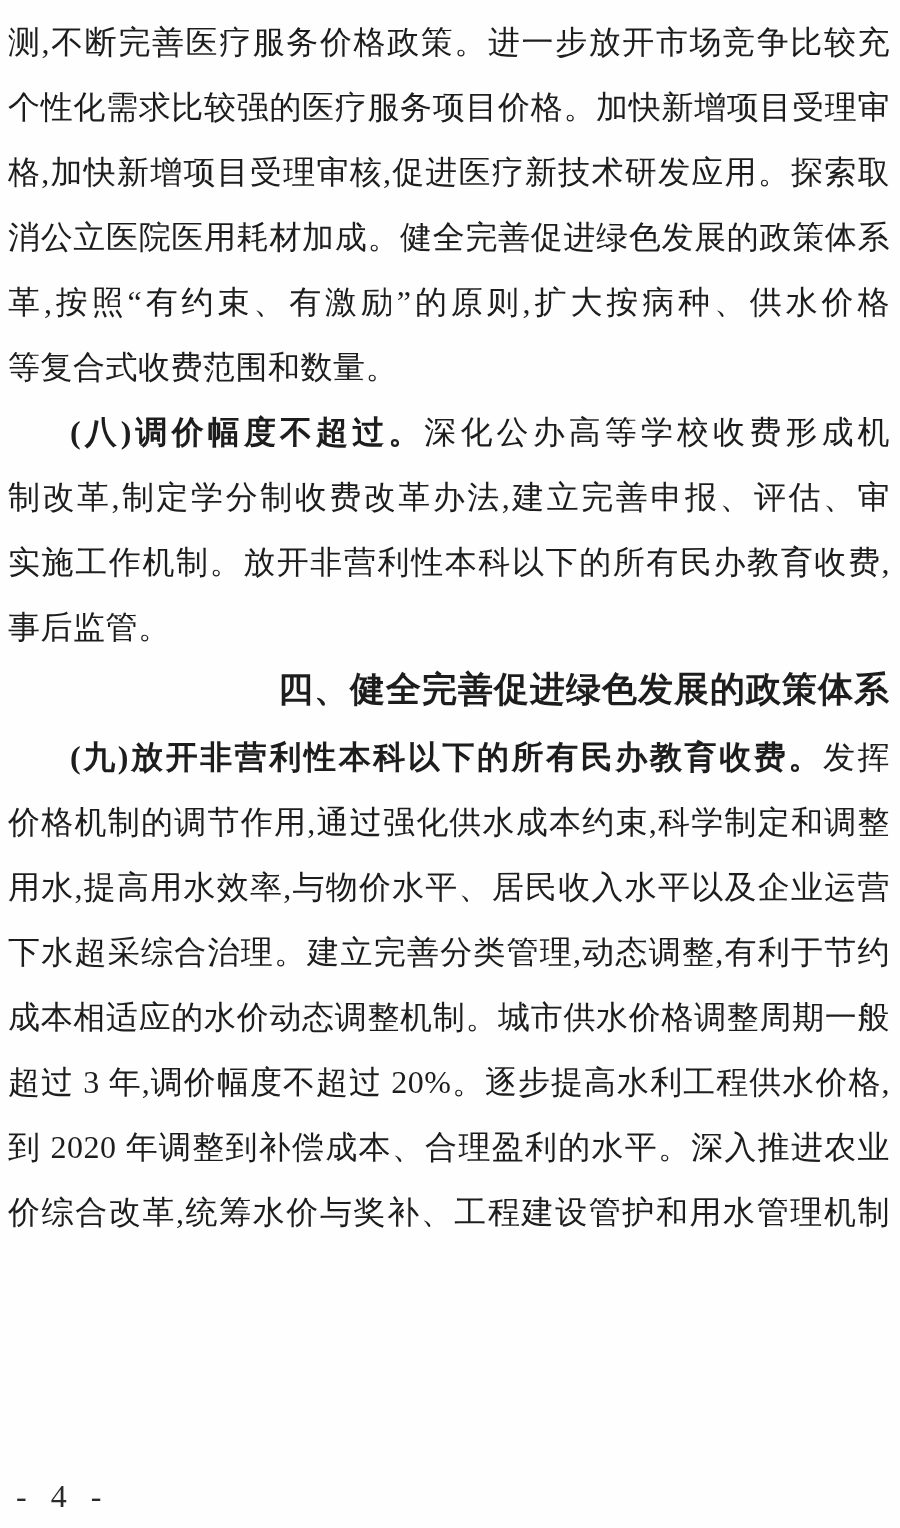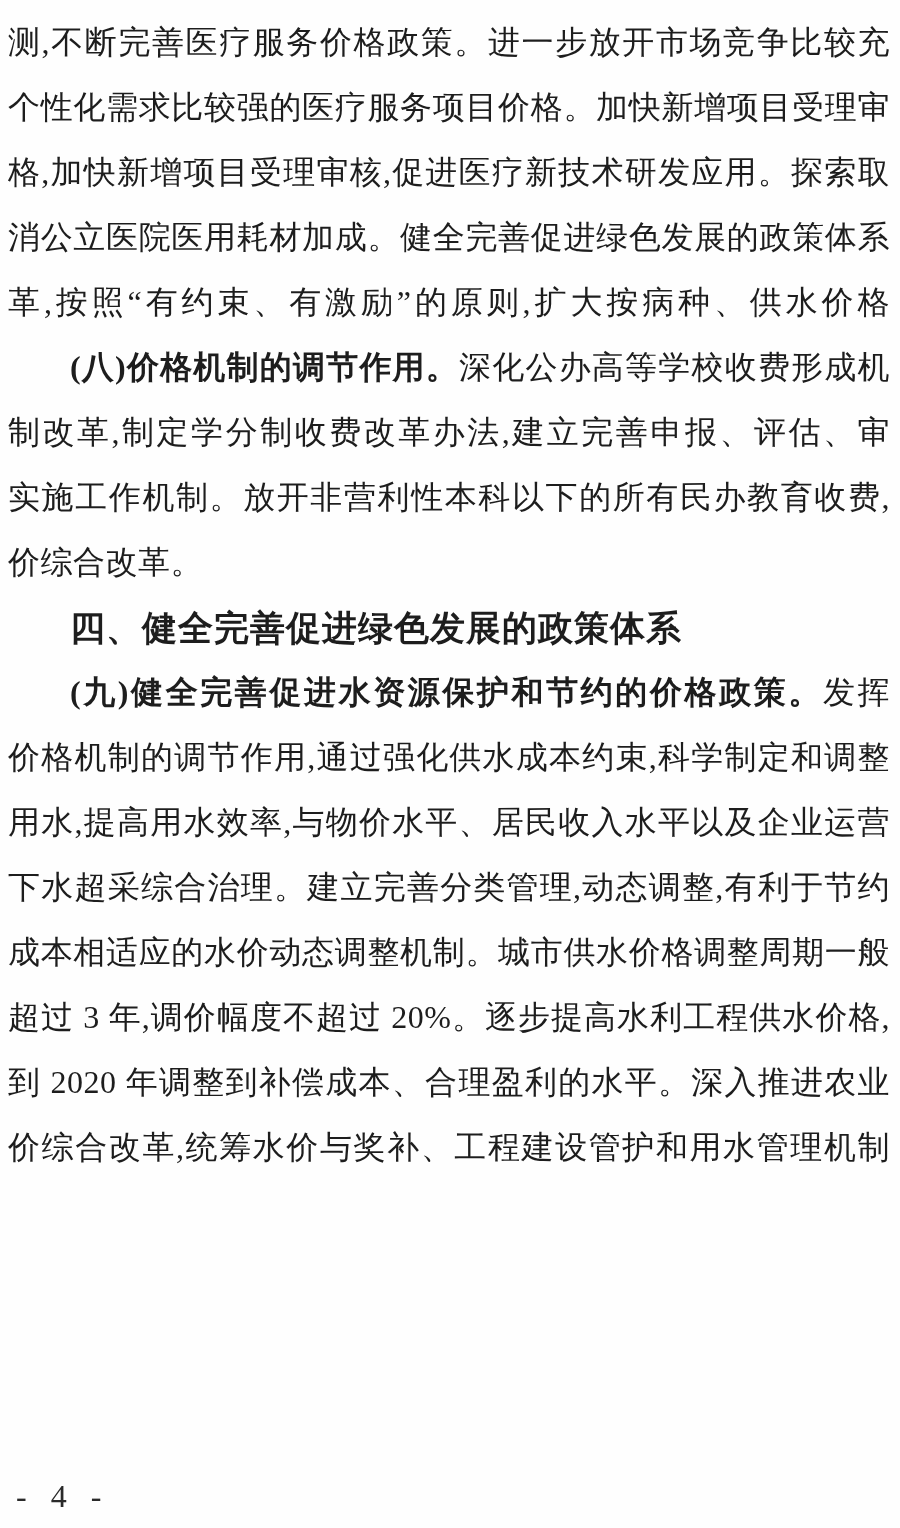--- a/index.html
+++ b/index.html
@@ -36,25 +36,25 @@
     text-align-last: justify;
     text-justify: inter-character;
   }
   .line.indent {
     padding-left: 62px;
   }
   .bold-seg {
     font-weight: bold;
   }
   .line.heading {
-    font-family: Liberation Sans, sans-serif;
+    font-family: Liberation Mono, monospace;
     font-weight: bold;
     font-size: 35px;
     letter-spacing: 1px;
-    text-align: left;
+    text-align: right;
   }
   .page-footer {
     position: absolute;
     left: 16px;
     top: 1478px;
     font-size: 32px;
     letter-spacing: 8px;
     font-family: "Liberation Serif", "DejaVu Serif", serif;
     color: #2a2a2a;
   }
@@ -63,32 +63,33 @@
 <body>
 
 <div class="page">
   <div class="text-block">
 
     <div class="line j">测,不断完善医疗服务价格政策。进一步放开市场竞争比较充分、</div>
     <div class="line j">个性化需求比较强的医疗服务项目价格。加快新增项目受理审核</div>
     <div class="line j">格,加快新增项目受理审核,促进医疗新技术研发应用。探索取</div>
     <div class="line j">消公立医院医用耗材加成。健全完善促进绿色发展的政策体系</div>
     <div class="line j">革,按照“有约束、有激励”的原则,扩大按病种、供水价格</div>
+    <div class="line">等复合式收费范围和数量。</div>
 
     <div class="line j indent">
-      <span class="bold-seg">(八)价格机制的调节作用。</span><span>深化公办高等学校收费形成机</span>
+      <span class="bold-seg">(八)调价幅度不超过。</span><span>深化公办高等学校收费形成机</span>
     </div>
     <div class="line j">制改革,制定学分制收费改革办法,建立完善申报、评估、审核、</div>
     <div class="line j">实施工作机制。放开非营利性本科以下的所有民办教育收费,进</div>
-    <div class="line">价综合改革。</div>
+    <div class="line">事后监管。</div>
 
     <div class="line heading indent">四、健全完善促进绿色发展的政策体系</div>
 
     <div class="line j indent">
-      <span class="bold-seg">(九)健全完善促进水资源保护和节约的价格政策。</span><span>发挥</span>
+      <span class="bold-seg">(九)放开非营利性本科以下的所有民办教育收费。</span><span>发挥</span>
     </div>
     <div class="line j">价格机制的调节作用,通过强化供水成本约束,科学制定和调整</div>
     <div class="line j">用水,提高用水效率,与物价水平、居民收入水平以及企业运营</div>
     <div class="line j">下水超采综合治理。建立完善分类管理,动态调整,有利于节约</div>
     <div class="line j">成本相适应的水价动态调整机制。城市供水价格调整周期一般不</div>
     <div class="line j">超过 3 年,调价幅度不超过 20%。逐步提高水利工程供水价格,</div>
     <div class="line j">到 2020 年调整到补偿成本、合理盈利的水平。深入推进农业水</div>
     <div class="line j">价综合改革,统筹水价与奖补、工程建设管护和用水管理机制的</div>
 
   </div>

